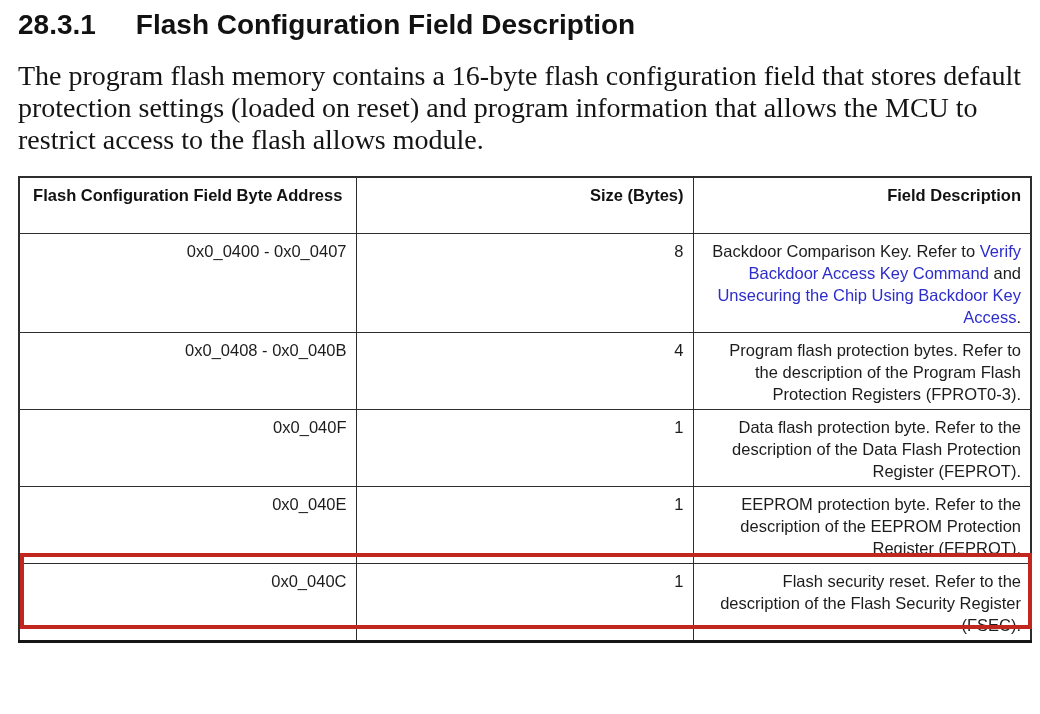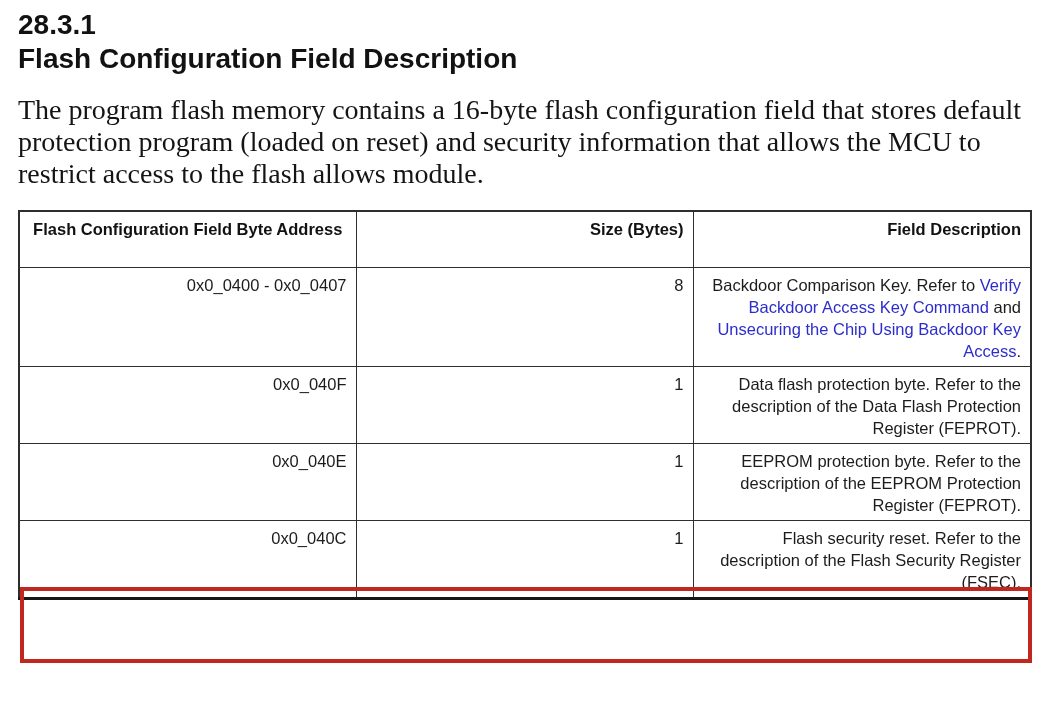--- a/index.html
+++ b/index.html
@@ -15,21 +15,20 @@
 
   
   .heading {
     margin: 0;
     font-size: 28px;
     line-height: 34px;
     font-weight: bold;
     color: #121212;
     font-family: "Liberation Sans", sans-serif;
     display: flex;
-    flex-direction: column;
   }
   .heading .num { margin-right: 40px; }
 
   
   .intro {
     margin: 18px 0 0 0;
     font-family: "Liberation Serif", serif;
     font-size: 28px;
     line-height: 32px;
     color: #141414;
@@ -90,21 +89,21 @@
 
 <div class="page">
 
   <h1 class="heading">
     <span class="num">28.3.1</span>
     <span class="title">Flash Configuration Field Description</span>
   </h1>
 
   <p class="intro">
     <span class="line">The program flash memory contains a 16-byte flash configuration field that stores default</span>
-    <span class="line">protection program (loaded on reset) and security information that allows the MCU to</span>
+    <span class="line">protection settings (loaded on reset) and program information that allows the MCU to</span>
     <span class="line">restrict access to the flash allows module.</span>
   </p>
 
   <div class="table-wrap">
     <table>
       <colgroup>
           <col class="c1">
           <col class="c2">
           <col class="c3">
         </colgroup>
@@ -115,20 +114,25 @@
           <th>Field Description</th>
         </tr>
       </thead>
       <tbody>
         <tr>
           <td>0x0_0400 - 0x0_0407</td>
           <td>8</td>
           <td><span>Backdoor Comparison Key. Refer to </span><a class="doc-link">Verify Backdoor Access Key Command</a><span> and </span><a class="doc-link">Unsecuring the Chip Using Backdoor Key Access</a><span>.</span></td>
         </tr>
         <tr>
+          <td>0x0_0408 - 0x0_040B</td>
+          <td>4</td>
+          <td>Program flash protection bytes. Refer to the description of the Program Flash Protection Registers (FPROT0-3).</td>
+        </tr>
+        <tr>
           <td>0x0_040F</td>
           <td>1</td>
           <td>Data flash protection byte. Refer to the description of the Data Flash Protection Register (FEPROT).</td>
         </tr>
         <tr>
           <td>0x0_040E</td>
           <td>1</td>
           <td>EEPROM protection byte. Refer to the description of the EEPROM Protection Register (FEPROT).</td>
         </tr>
         <tr>

